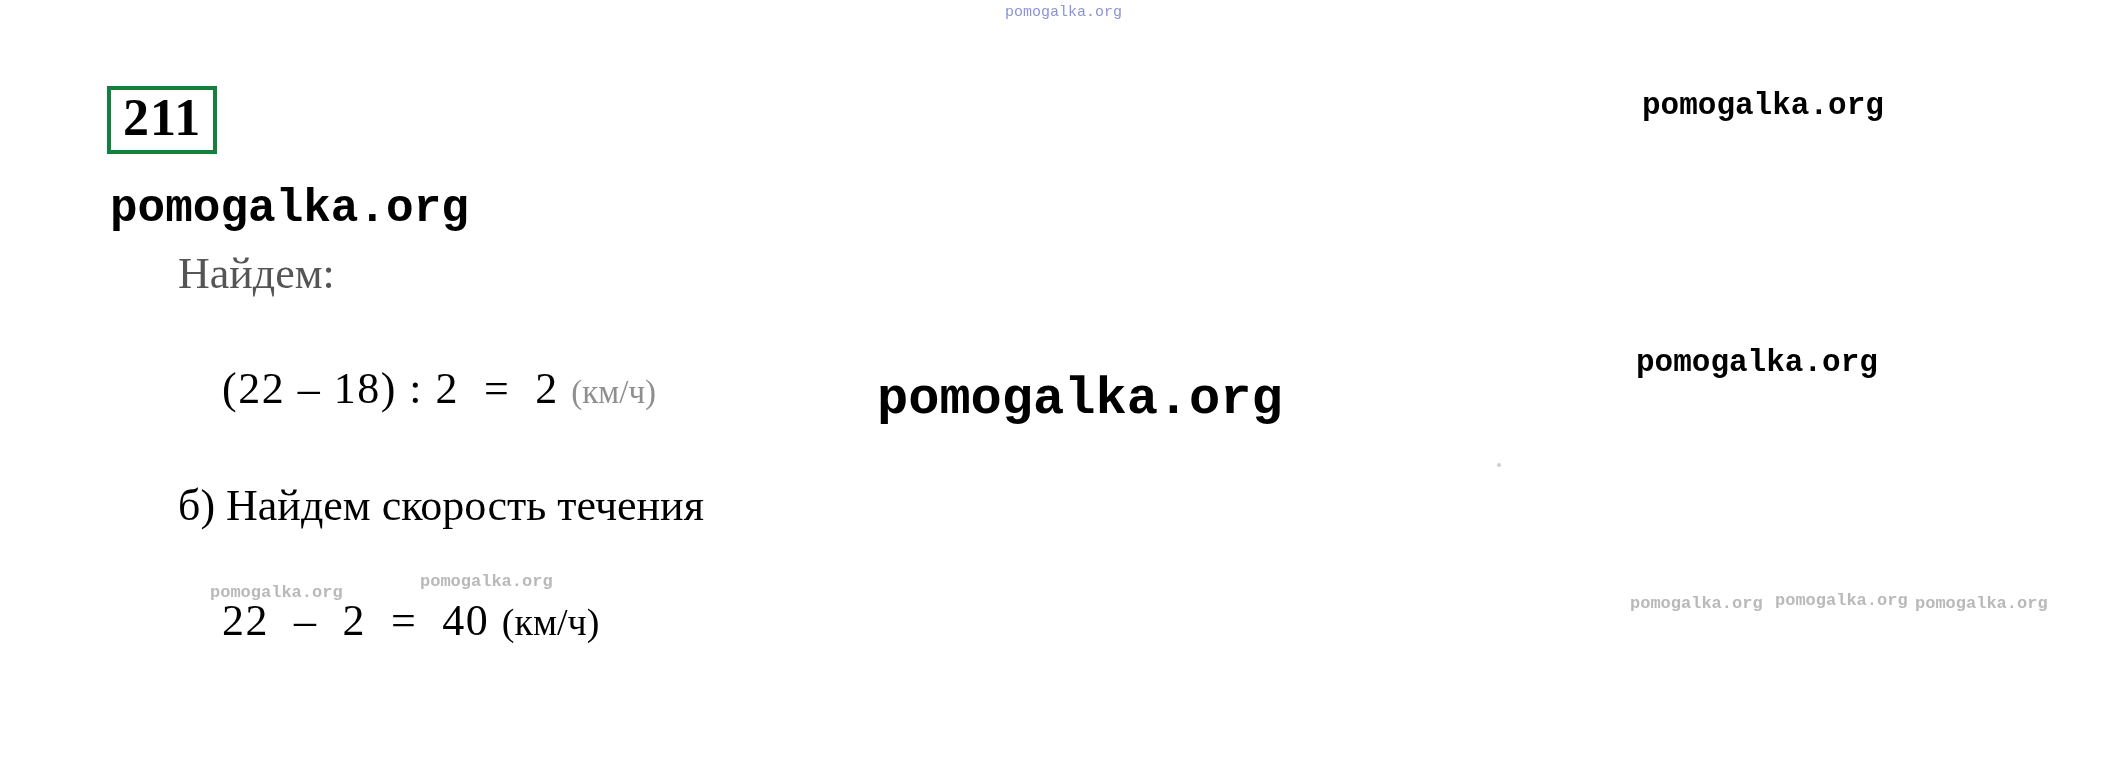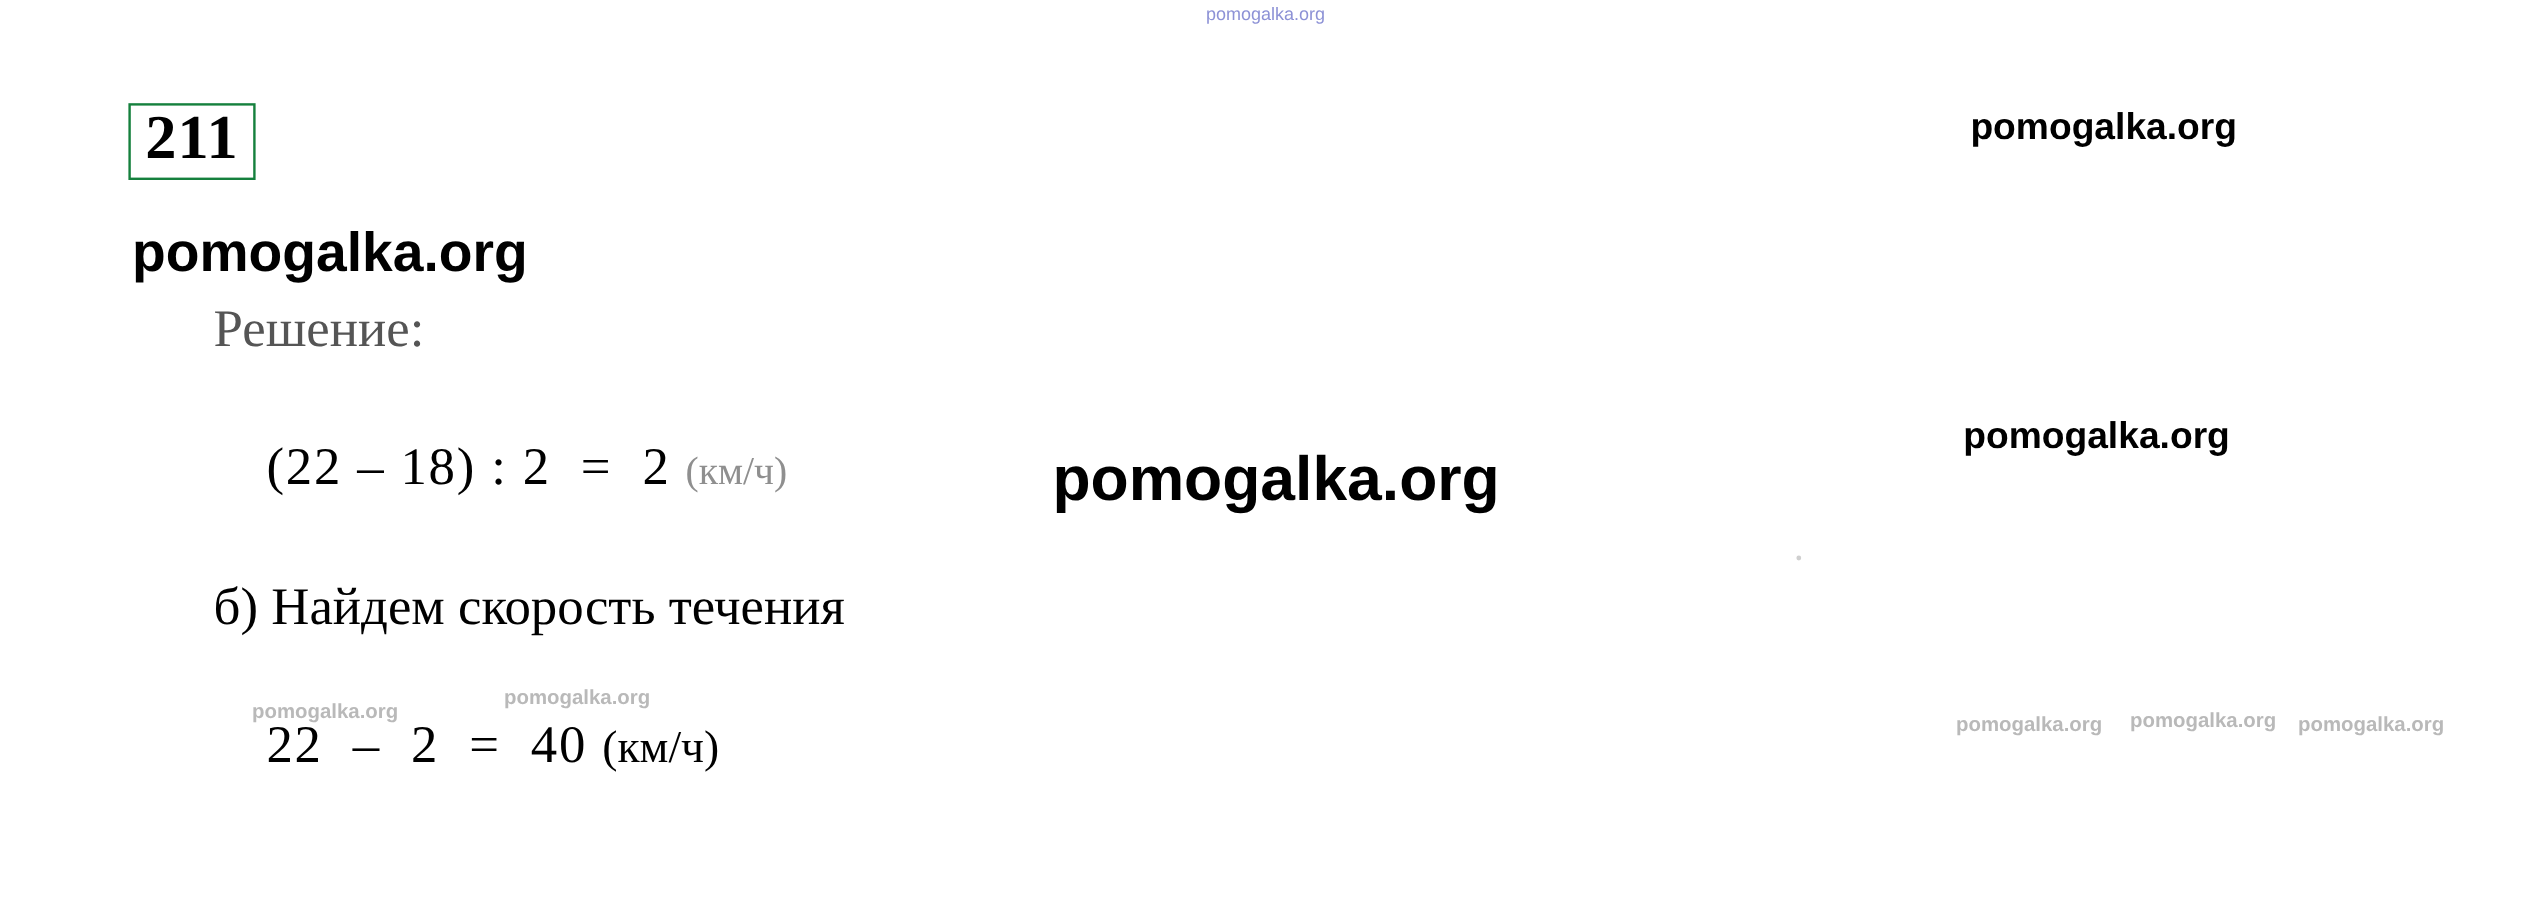--- a/index.html
+++ b/index.html
@@ -14,21 +14,21 @@
     font-family: "Liberation Serif", serif;
     color: #000000;
     overflow: hidden;
   }
 
   
   #exercise-number {
     position: absolute;
     left: 107px;
     top: 86px;
-    border: 2px solid #15803d;
+    border: 4px solid #15803d;
     padding: 2px 12px 6px 12px;
     font-family: "Liberation Serif", serif;
     font-weight: bold;
     font-size: 52px;
     line-height: 1.0;
     letter-spacing: 1px;
     background: #ffffff;
   }
 
   
@@ -60,21 +60,21 @@
     margin-bottom: 4px;
   }
   #line-a { margin-bottom: 4px; }
   #line-calc1 { margin-bottom: 6px; }
   #line-b { margin-bottom: 4px; }
   #line-calc2 { margin-bottom: 26px; }
 
   
   .wm {
     position: absolute;
-    font-family: Liberation Sans, sans-serif;
+    font-family: Liberation Mono, monospace;
     pointer-events: none;
     white-space: nowrap;
   }
   .wm-tiny {
     font-size: 15px;
     color: #8d92d6;
     font-weight: normal;
   }
   .wm-small {
     font-size: 17px;
@@ -116,21 +116,21 @@
   #wm-br-3       { left: 1915px; top: 594px; }
   #wm-dot-1      { left: 1497px; top: 463px; }
 </style>
 </head>
 <body>
 
 <div id="exercise-number">211</div>
 
 <div id="solution">
 
-  <div class="line line-semifade" id="line-reshenie">Решение:</div>
+  <div class="line line-semifade" id="line-reshenie">Найдем:</div>
 
 
   <div class="line" id="line-calc1">
     <span class="sp-wide">(22 – 18) : 2  =  2 </span><span class="units-small">(км/ч)</span>
   </div>
 
   <div class="line" id="line-b">б) Найдем скорость течения</div>
 
   <div class="line" id="line-calc2">
     <span class="sp-wide">22  –  2  =  40 </span><span class="units-normal">(км/ч)</span>

